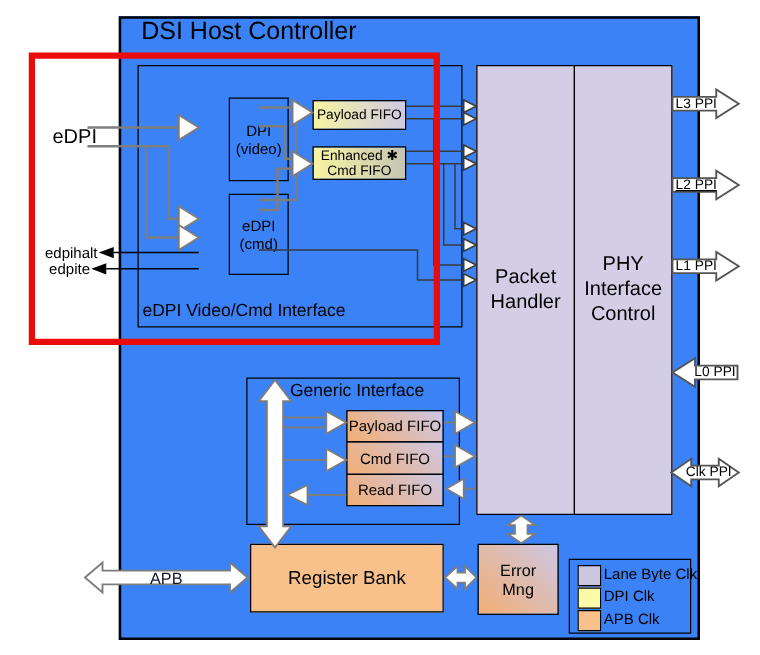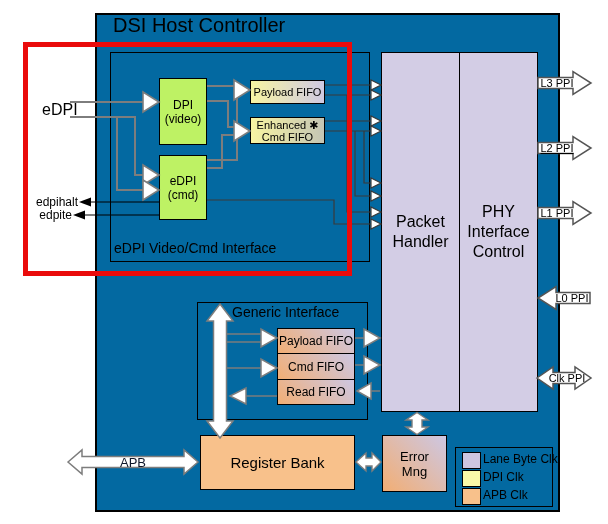--- a/index.html
+++ b/index.html
@@ -1,23 +1,23 @@
 <!DOCTYPE html>
 <html><head>
 <meta charset="utf-8">
 <style>
   html,body{margin:0;padding:0;background:#ffffff;}
   #canvas{
     position:relative;width:608px;height:524px;background:#ffffff;
     font-family:"Liberation Sans",sans-serif;color:#000;overflow:hidden;
   }
   .abs{position:absolute;box-sizing:border-box;}
-  .box{border:1px solid #000;background:#0369a1;}
+  .box{border:1px solid #000;background:#3b82f6;}
   .block{display:flex;flex-direction:column;justify-content:center;text-align:center;}
-  .yellow{background:#bef264;}
+  .yellow{background:#3b82f6;margin-left:24px;}
   .lav{background:#d3cde5;}
   .orange{background:#f8c18b;}
   .grad-yel-lav{background:linear-gradient(90deg,#f7f4a2,#cfc9e2);}
   .grad-yel-gray{background:linear-gradient(90deg,#f7f4a2,#c5c5b4);}
   .grad-or-lav{background:linear-gradient(45deg,#f2ae74,#cdc7e3);}
   .outer{border:2px solid #000;}
   .lbl{position:absolute;white-space:nowrap;}
   .title{font-size:20px;}
   .sec{font-size:14px;}
   .f11{font-size:11px;}

